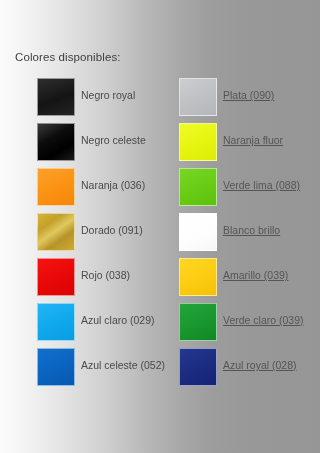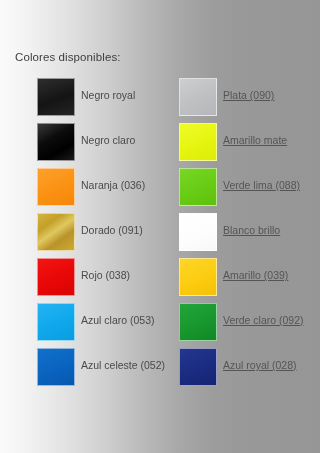--- a/index.html
+++ b/index.html
@@ -87,80 +87,80 @@
 
   <div class="column" id="col-left">
 
     <div class="swatch-row">
       <div class="swatch" style="background: linear-gradient(160deg, rgb(46, 46, 46) 0%, rgb(20, 20, 20) 55%, rgb(36, 36, 36) 100%);"></div>
       <div class="swatch-label">Negro royal</div>
     </div>
 
     <div class="swatch-row">
       <div class="swatch" style="background: linear-gradient(150deg, rgb(58, 58, 58) 0%, rgb(12, 12, 12) 38%, rgb(0, 0, 0) 70%, rgb(26, 26, 26) 100%);"></div>
-      <div class="swatch-label">Negro claro</div>
+      <div class="swatch-label">Negro celeste</div>
     </div>
 
     <div class="swatch-row">
       <div class="swatch" style="background: linear-gradient(155deg, rgb(253, 160, 43) 0%, rgb(251, 147, 20) 50%, rgb(245, 134, 10) 100%);"></div>
       <div class="swatch-label">Naranja (036)</div>
     </div>
 
     <div class="swatch-row">
       <div class="swatch" style="background: linear-gradient(145deg, rgb(217, 180, 60) 0%, rgb(195, 160, 42) 28%, rgb(224, 200, 95) 48%, rgb(184, 147, 42) 68%, rgb(205, 171, 51) 100%);"></div>
       <div class="swatch-label">Dorado (091)</div>
     </div>
 
     <div class="swatch-row">
       <div class="swatch" style="background: linear-gradient(155deg, rgb(245, 20, 20) 0%, rgb(232, 7, 7) 55%, rgb(217, 4, 4) 100%);"></div>
       <div class="swatch-label">Rojo (038)</div>
     </div>
 
     <div class="swatch-row">
       <div class="swatch" style="background: linear-gradient(155deg, rgb(35, 180, 243) 0%, rgb(15, 168, 236) 55%, rgb(11, 156, 224) 100%);"></div>
-      <div class="swatch-label">Azul claro (053)</div>
+      <div class="swatch-label">Azul claro (029)</div>
     </div>
 
     <div class="swatch-row">
       <div class="swatch" style="background: linear-gradient(155deg, rgb(17, 112, 205) 0%, rgb(10, 99, 191) 55%, rgb(7, 88, 174) 100%);"></div>
       <div class="swatch-label">Azul celeste (052)</div>
     </div>
 
   </div>
 
   <div class="column" id="col-right">
 
     <div class="swatch-row">
       <div class="swatch" style="background: linear-gradient(150deg, rgb(205, 206, 209) 0%, rgb(192, 194, 196) 45%, rgb(180, 182, 185) 100%);"></div>
       <div class="swatch-label">Plata (090)</div>
     </div>
 
     <div class="swatch-row">
       <div class="swatch" style="background: linear-gradient(155deg, rgb(238, 251, 42) 0%, rgb(230, 245, 15) 55%, rgb(220, 235, 8) 100%);"></div>
-      <div class="swatch-label">Amarillo mate</div>
+      <div class="swatch-label">Naranja fluor</div>
     </div>
 
     <div class="swatch-row">
       <div class="swatch" style="background: linear-gradient(155deg, rgb(120, 214, 38) 0%, rgb(104, 204, 20) 55%, rgb(93, 192, 13) 100%);"></div>
       <div class="swatch-label">Verde lima (088)</div>
     </div>
 
     <div class="swatch-row">
       <div class="swatch" style="background: linear-gradient(155deg, rgb(255, 255, 255) 0%, rgb(253, 253, 253) 60%, rgb(247, 247, 247) 100%);"></div>
       <div class="swatch-label">Blanco brillo</div>
     </div>
 
     <div class="swatch-row">
       <div class="swatch" style="background: linear-gradient(155deg, rgb(254, 214, 38) 0%, rgb(252, 204, 16) 55%, rgb(245, 192, 7) 100%);"></div>
       <div class="swatch-label">Amarillo (039)</div>
     </div>
 
     <div class="swatch-row">
       <div class="swatch" style="background: linear-gradient(155deg, rgb(34, 165, 57) 0%, rgb(24, 151, 46) 55%, rgb(17, 135, 38) 100%);"></div>
-      <div class="swatch-label">Verde claro (092)</div>
+      <div class="swatch-label">Verde claro (039)</div>
     </div>
 
     <div class="swatch-row">
       <div class="swatch" style="background: linear-gradient(155deg, rgb(36, 54, 143) 0%, rgb(27, 43, 128) 55%, rgb(21, 35, 113) 100%);"></div>
       <div class="swatch-label">Azul royal (028)</div>
     </div>
 
   </div>
 
 </div>

